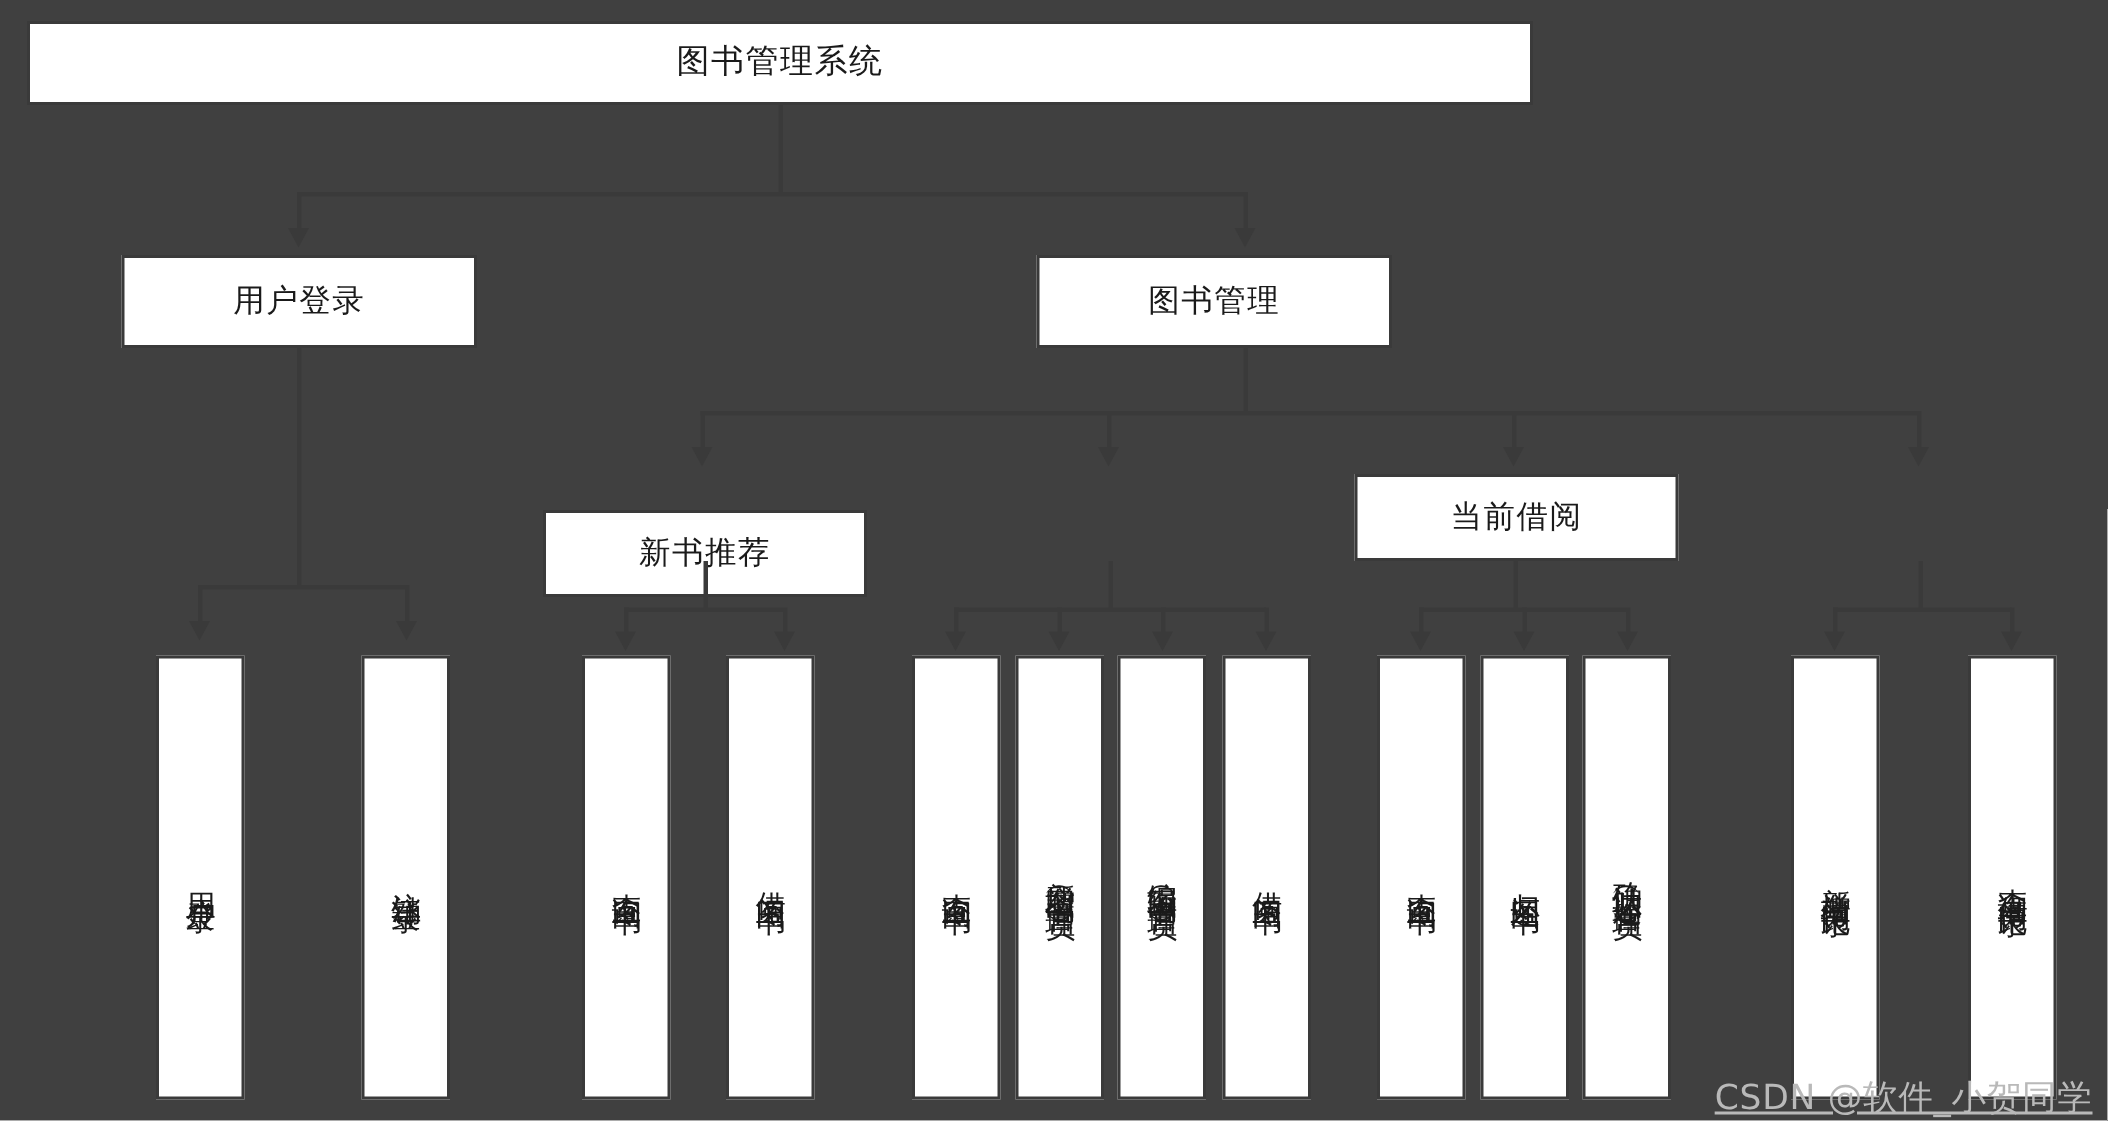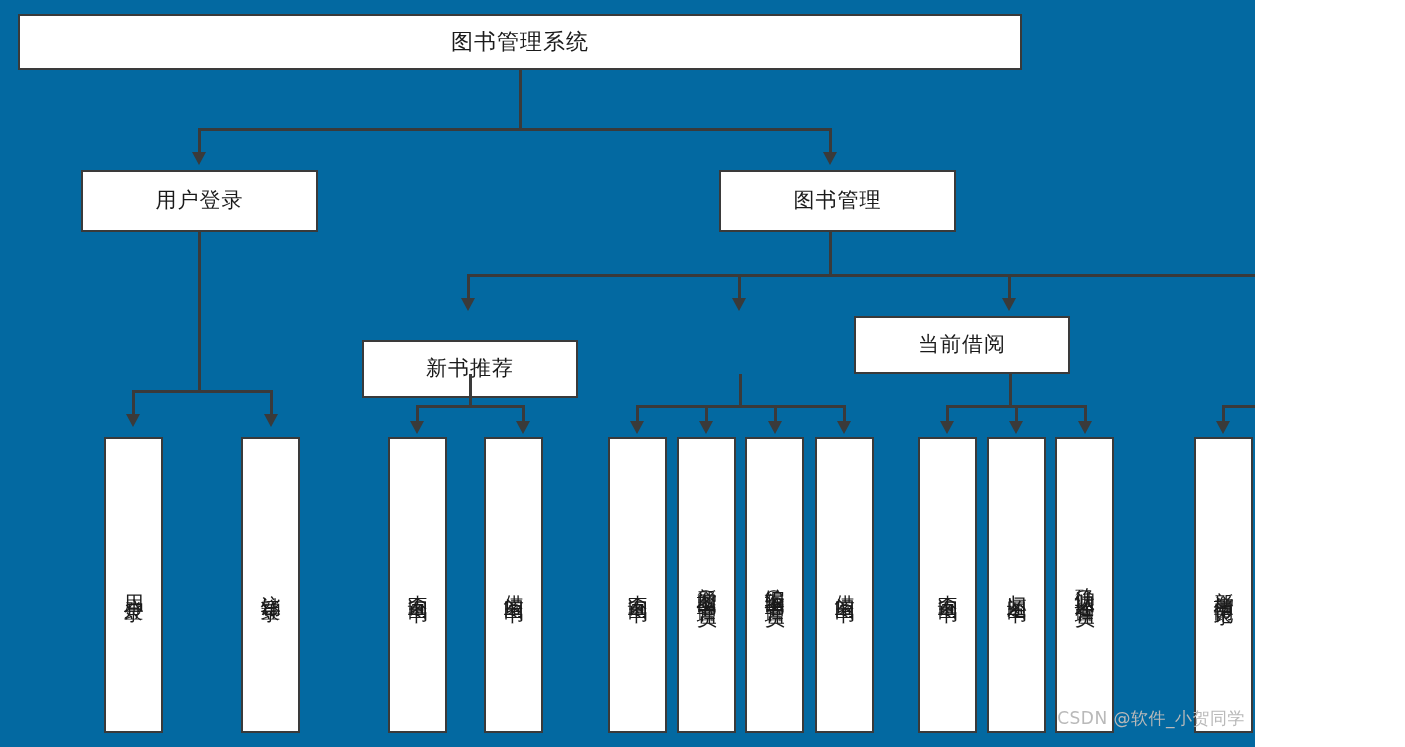--- a/index.html
+++ b/index.html
@@ -2,23 +2,23 @@
 <html><head>
 <meta charset="utf-8">
 <style>
   html,body{margin:0;padding:0;background:#ffffff;}
   body{
     font-family:"DejaVu Sans","Liberation Sans",sans-serif;
     -webkit-font-smoothing:antialiased;
   }
   #canvas{
     position:relative;
-    width:1255px;
+    width:1405px;
     height:747px;
-    background:#0369a1;
+    background:#404040;
     overflow:hidden;
   }
   
   .node{
     position:absolute;
     box-sizing:border-box;
     background:#ffffff;
     border:2.5px solid #3a3a3a;
     display:flex;
     align-items:center;
@@ -59,26 +59,27 @@
     position:absolute;
     width:0;height:0;
     border-left:7px solid transparent;
     border-right:7px solid transparent;
     border-top:13px solid #3a3a3a;
   }
   
   #watermark{
     position:absolute;
     right:10px;
-    bottom:17px;
-    font-size:17px;
+    bottom:0;
+    font-size:23px;
     color:#b9b9b9;
     letter-spacing:0.5px;
     white-space:nowrap;
     font-family:"DejaVu Sans","Liberation Sans",sans-serif;
+    text-decoration:underline;
   }
 </style>
 </head>
 <body>
 
 <div id="canvas">
 
   <div class="node root horizontal" style="left:18px;top:14px;width:1004px;height:56px;">
     <span>图书管理系统</span>
   </div>
@@ -88,21 +89,21 @@
   <div class="ln hln" style="left:198px;top:128px;width:633px;"></div>
 
   <div class="ln vln" style="left:198px;top:128px;height:27px;"></div>
   <div class="arrow" style="left:192px;top:152px;"></div>
   <div class="ln vln" style="left:829px;top:128px;height:27px;"></div>
   <div class="arrow" style="left:823px;top:152px;"></div>
 
   <div class="node horizontal" style="left:81px;top:170px;width:237px;height:62px;">
     <span>用户登录</span>
   </div>
-  <div class="node horizontal" style="left:719px;top:170px;width:237px;height:62px;">
+  <div class="node horizontal" style="left:691px;top:170px;width:237px;height:62px;">
     <span>图书管理</span>
   </div>
 
   <div class="ln vln" style="left:198px;top:232px;height:160px;"></div>
   <div class="ln hln" style="left:132px;top:390px;width:138px;"></div>
   <div class="ln vln" style="left:132px;top:390px;height:27px;"></div>
   <div class="arrow" style="left:126px;top:414px;"></div>
   <div class="ln vln" style="left:270px;top:390px;height:27px;"></div>
   <div class="arrow" style="left:264px;top:414px;"></div>
 
@@ -113,21 +114,21 @@
   <div class="ln vln" style="left:738px;top:274px;height:27px;"></div>
   <div class="arrow" style="left:732px;top:298px;"></div>
   <div class="ln vln" style="left:1008px;top:274px;height:27px;"></div>
   <div class="arrow" style="left:1002px;top:298px;"></div>
   <div class="ln vln" style="left:1278px;top:274px;height:27px;"></div>
   <div class="arrow" style="left:1272px;top:298px;"></div>
 
   <div class="node horizontal" style="left:362px;top:316px;width:216px;height:58px;margin-top:24px;">
     <span>新书推荐</span>
   </div>
-  <div class="node horizontal" style="left:854px;top:316px;width:216px;height:58px;align-items:center;">
+  <div class="node horizontal" style="left:903px;top:316px;width:216px;height:58px;align-items:center;">
     <span>当前借阅</span>
   </div>
 
   <div class="ln vln" style="left:469px;top:374px;height:33px;"></div>
   <div class="ln hln" style="left:416px;top:405px;width:106px;"></div>
   <div class="ln vln" style="left:416px;top:405px;height:19px;"></div>
   <div class="arrow" style="left:410px;top:421px;"></div>
   <div class="ln vln" style="left:522px;top:405px;height:19px;"></div>
   <div class="arrow" style="left:516px;top:421px;"></div>
 

